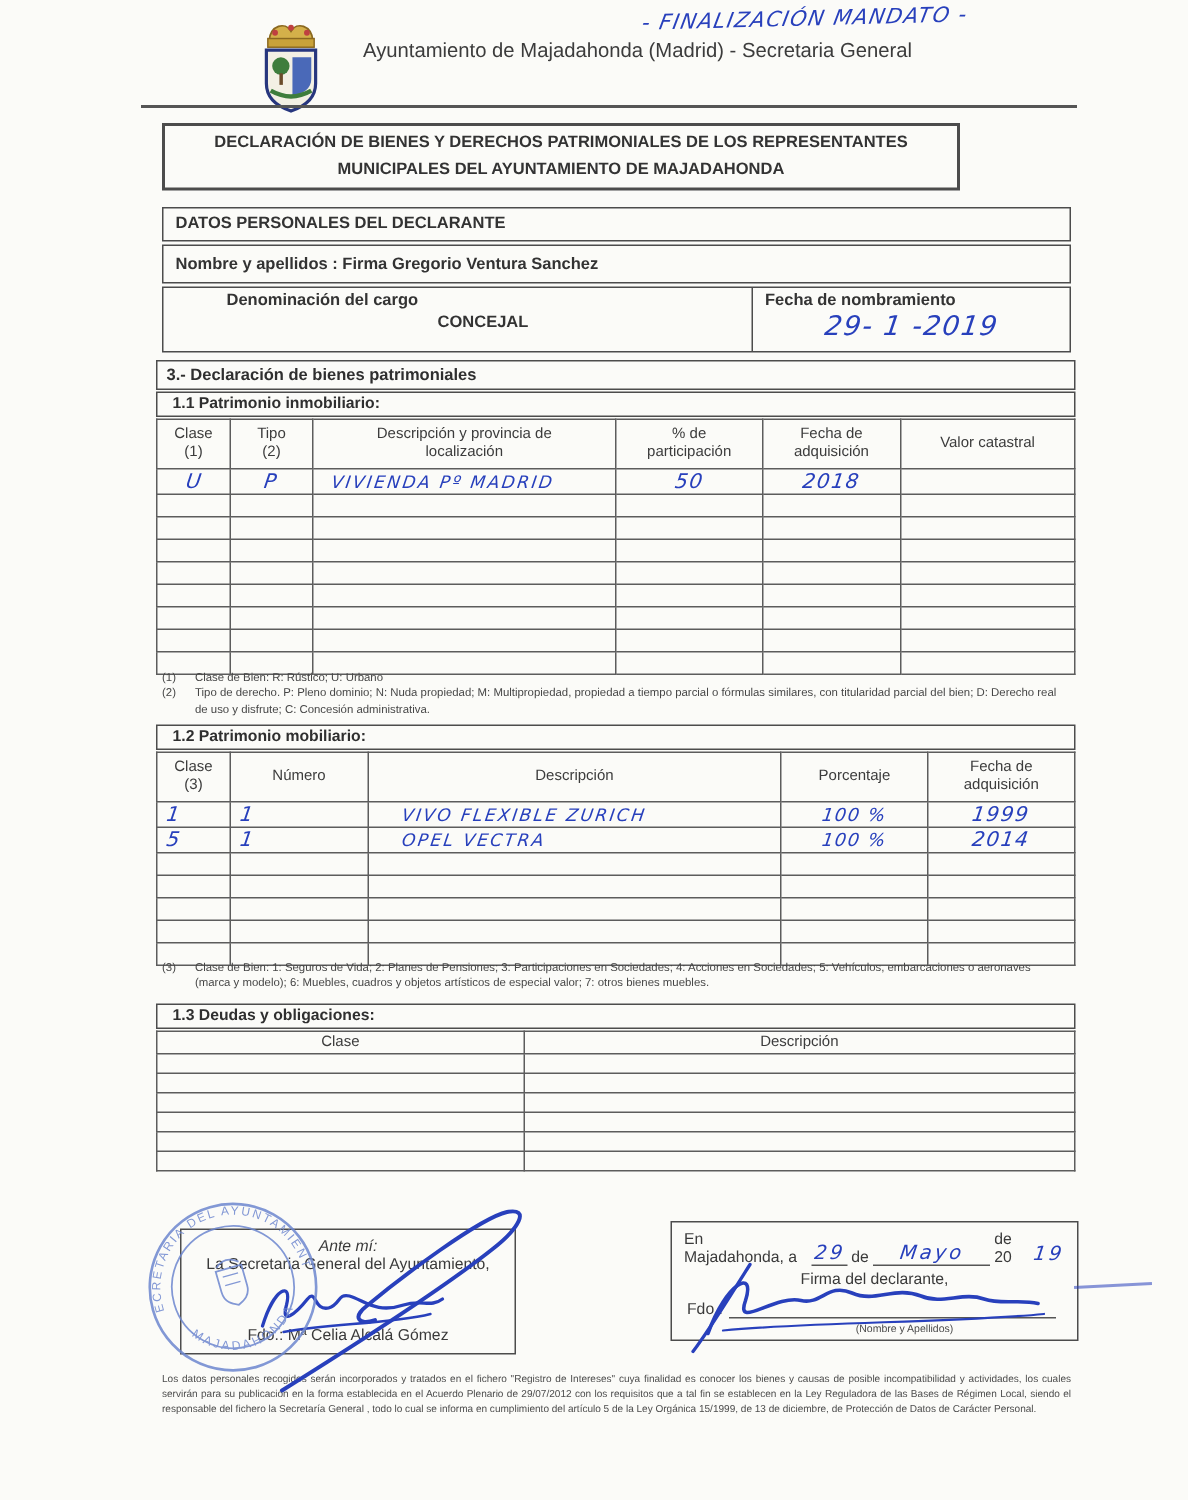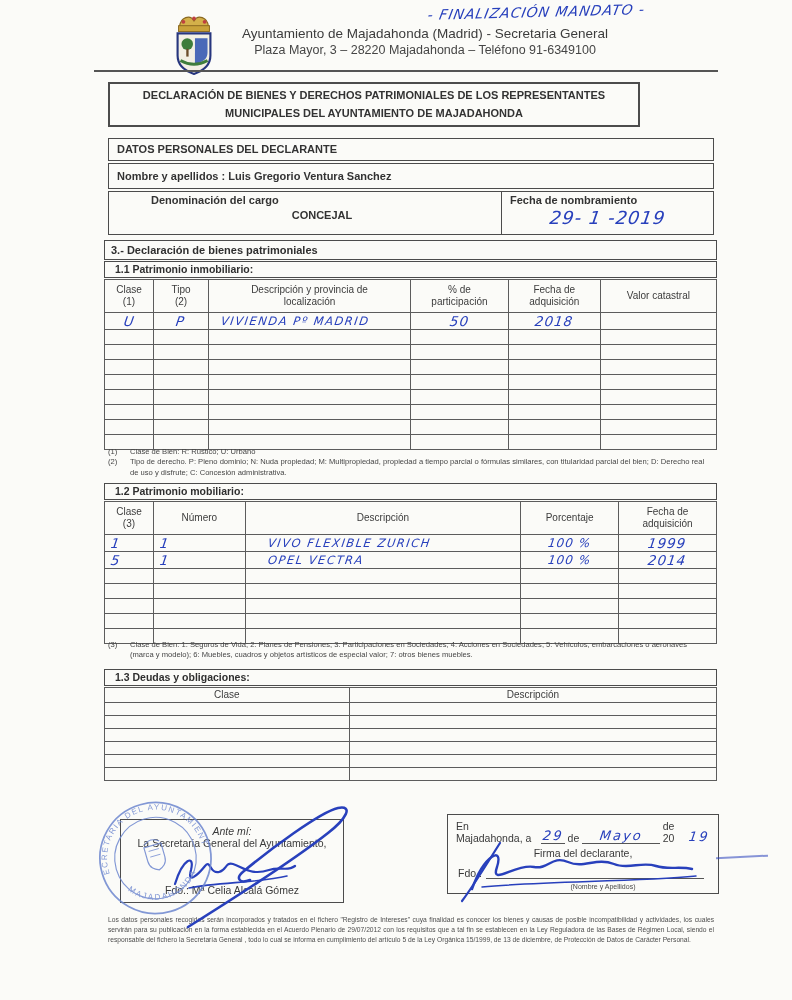--- a/index.html
+++ b/index.html
@@ -108,31 +108,30 @@
       <path d="M12 20 h34 v23 c0 11 -8 16 -17 19 c-9 -3 -17 -8 -17 -19 z" fill="#f3f0e4" stroke="#27367e" stroke-width="2.2"></path>
       <circle cx="22" cy="31" r="6" fill="#3e7d3c"></circle>
         <rect x="21" y="36" width="2.4" height="8" fill="#6b4c2a"></rect>
       <path d="M30 25 h13 v15 c0 7 -6 10 -13 12 z" fill="#4a69b8"></path>
       <path d="M15 48 q14 8 28 0" fill="none" stroke="#3e7d3c" stroke-width="3"></path>
     </svg>
   </div>
 
   <div class="abs org-head">
     <div class="org-line1">Ayuntamiento de Majadahonda (Madrid) - Secretaria General</div>
-    <div class="org-line2">Plaza Mayor, 3 – 28220 Majadahonda – Teléfono 91-6349100</div>
   </div>
   <div class="abs head-rule"></div>
 
   <div class="abs bx title-box">
     <div>DECLARACIÓN DE BIENES Y DERECHOS PATRIMONIALES DE LOS REPRESENTANTES MUNICIPALES DEL AYUNTAMIENTO DE MAJADAHONDA</div>
   </div>
 
   <div class="abs personal">
     <div class="p-row p-row1">DATOS PERSONALES DEL DECLARANTE</div>
-    <div class="p-row p-row2">Nombre y apellidos : Luis Gregorio Ventura Sanchez</div>
+    <div class="p-row p-row2">Nombre y apellidos : Firma Gregorio Ventura Sanchez</div>
     <div class="p-row p-row3">
       <div class="p-cargo">
         <div class="p-cargo-label">Denominación del cargo</div>
         <div class="p-cargo-value">CONCEJAL</div>
       </div>
       <div class="p-fecha">
         <div class="p-fecha-label">Fecha de nombramiento</div>
         <div class="p-fecha-value">
           <span class="hand">29- 1 -2019</span>
         </div>

